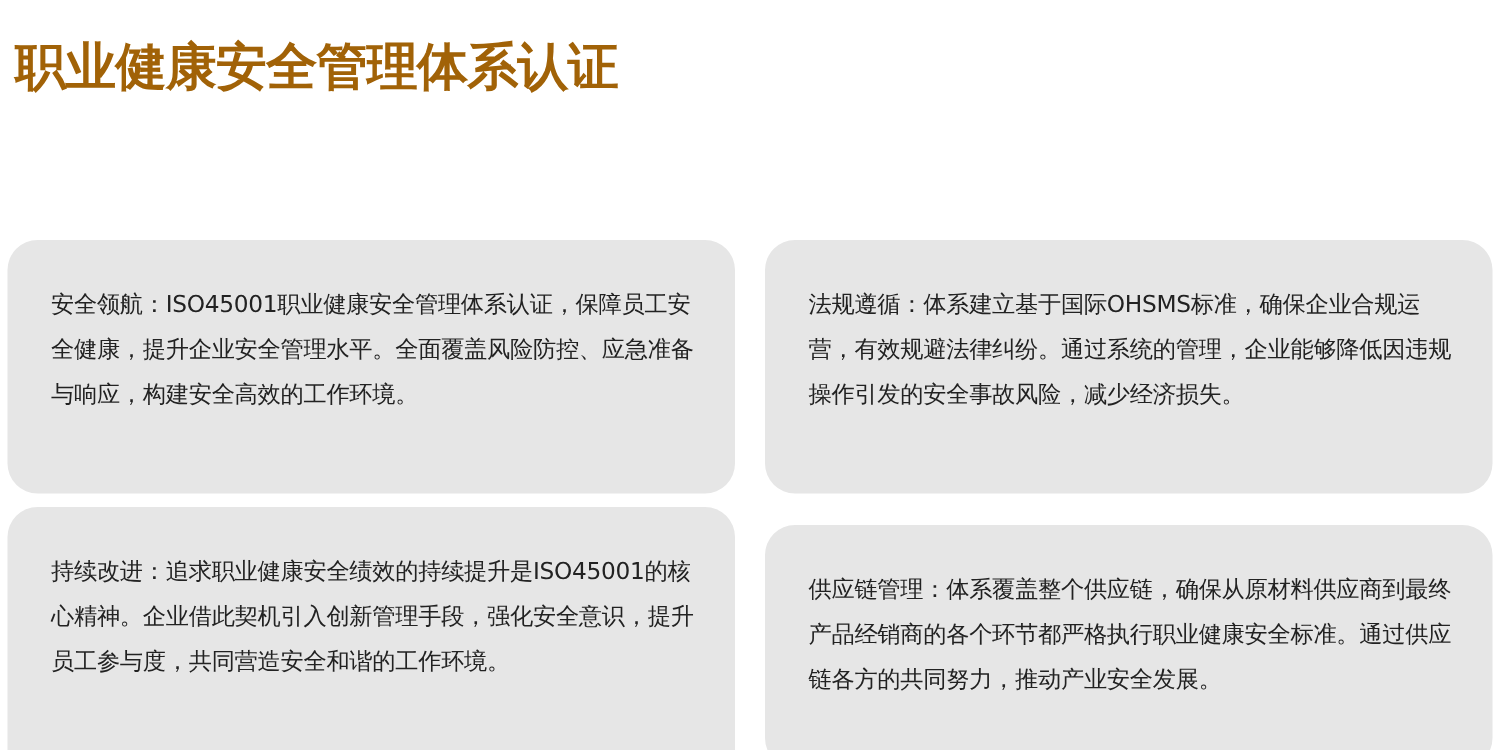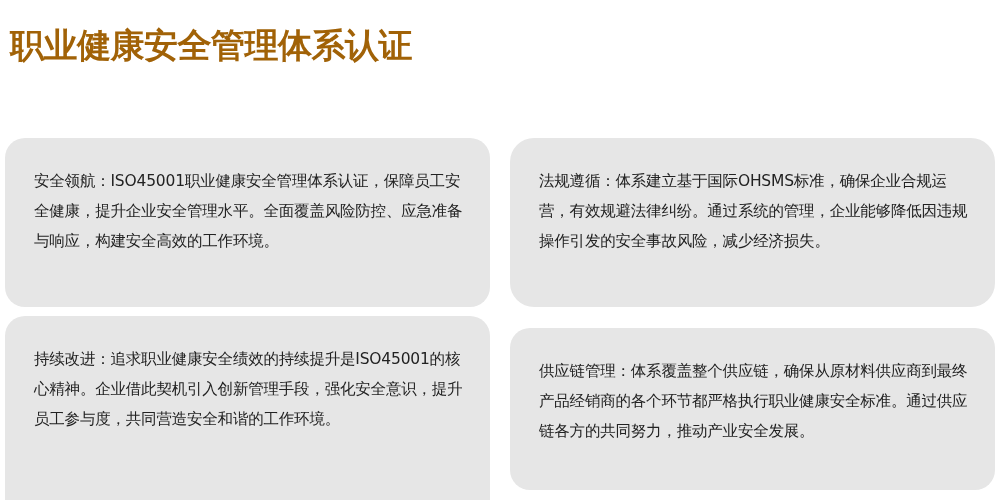--- a/index.html
+++ b/index.html
@@ -27,30 +27,31 @@
       color: #a16207;
       white-space: nowrap;
     }
     .card {
       position: absolute;
       width: 485px;
       background: #e6e6e6;
       border-radius: 20px;
       box-sizing: border-box;
       padding: 28px 26px 2px 29px;
+      margin-top: 22px;
     }
     .card-text {
       margin: 0;
       font-size: 15.5px;
       line-height: 30px;
       color: #222222;
       letter-spacing: -0.2px;
     }
     #card-1 { left: 5px;   top: 138px; height: 169px; }
-    #card-2 { left: 510px; top: 138px; height: 169px; border-radius: 24px; }
+    #card-2 { left: 510px; top: 138px; height: 169px; }
     #card-3 { left: 5px;   top: 316px; height: 204px; }
     #card-4 { left: 510px; top: 328px; height: 162px; }
   </style>
 </head>
 <body>
 
 <h1 class="page-title">职业健康安全管理体系认证</h1>
 
 <div class="card" id="card-1">
   <p class="card-text">安全领航：ISO45001职业健康安全管理体系认证，保障员工安全健康，提升企业安全管理水平。全面覆盖风险防控、应急准备与响应，构建安全高效的工作环境。</p>

